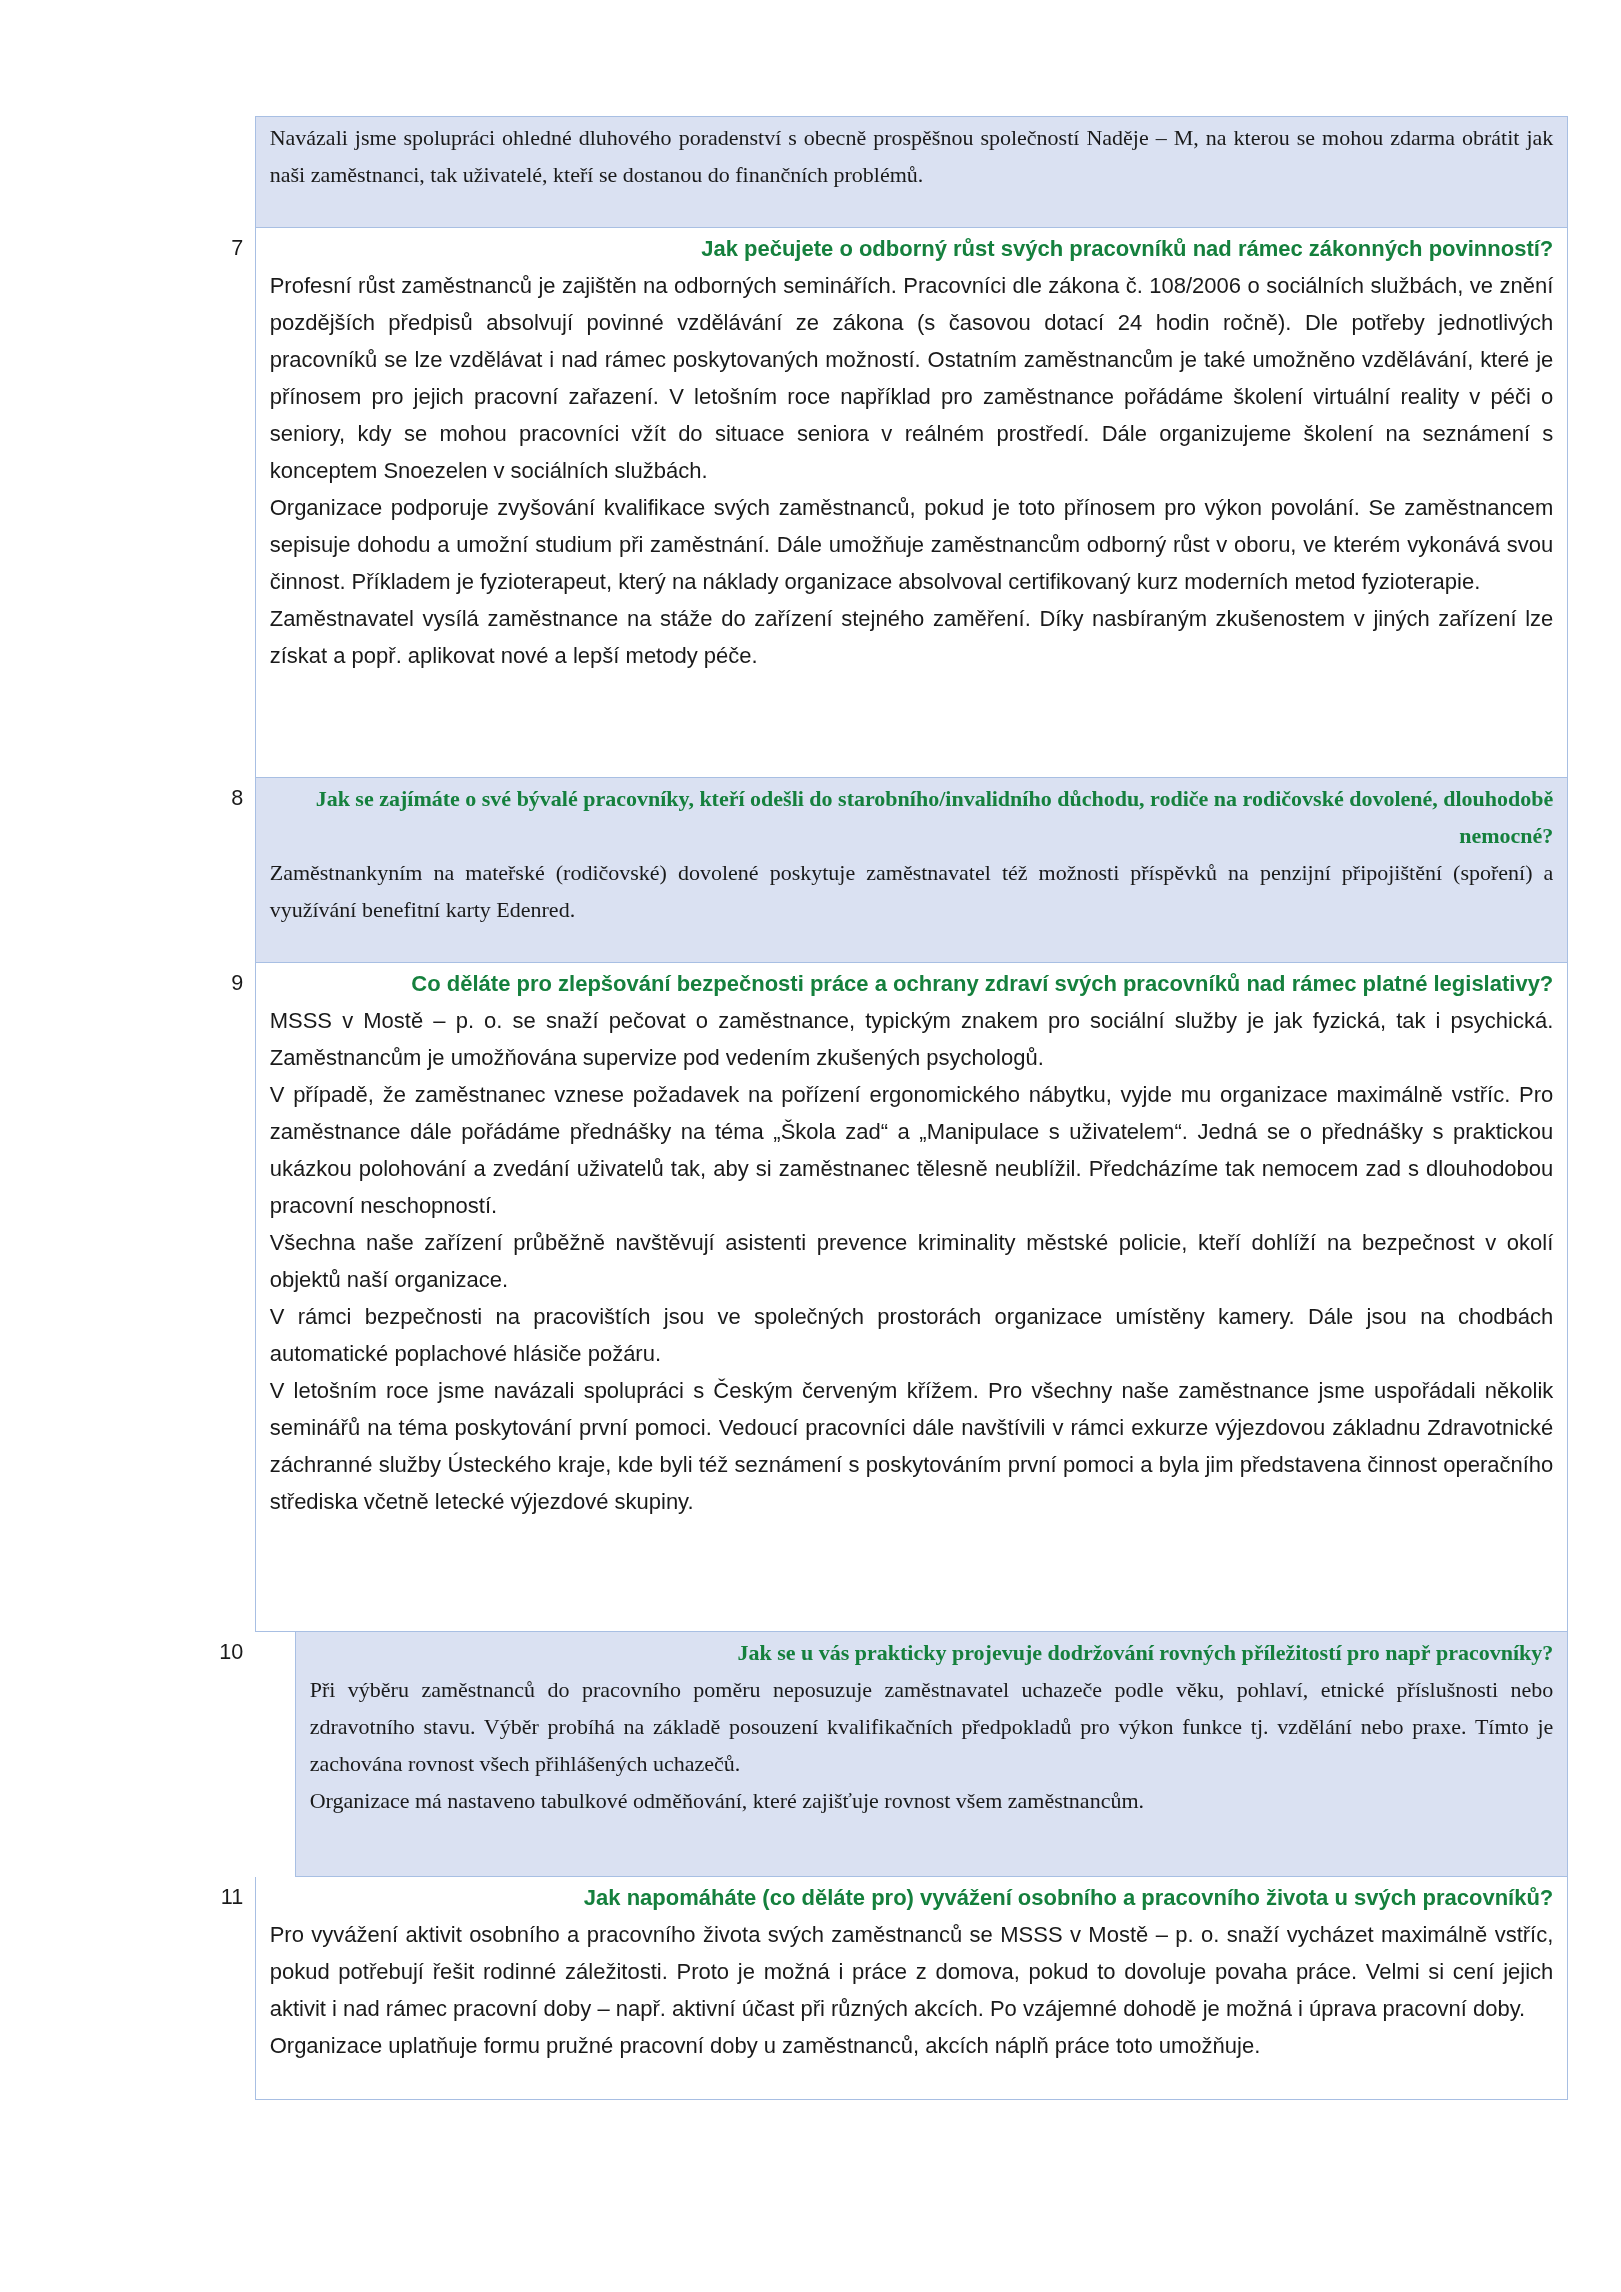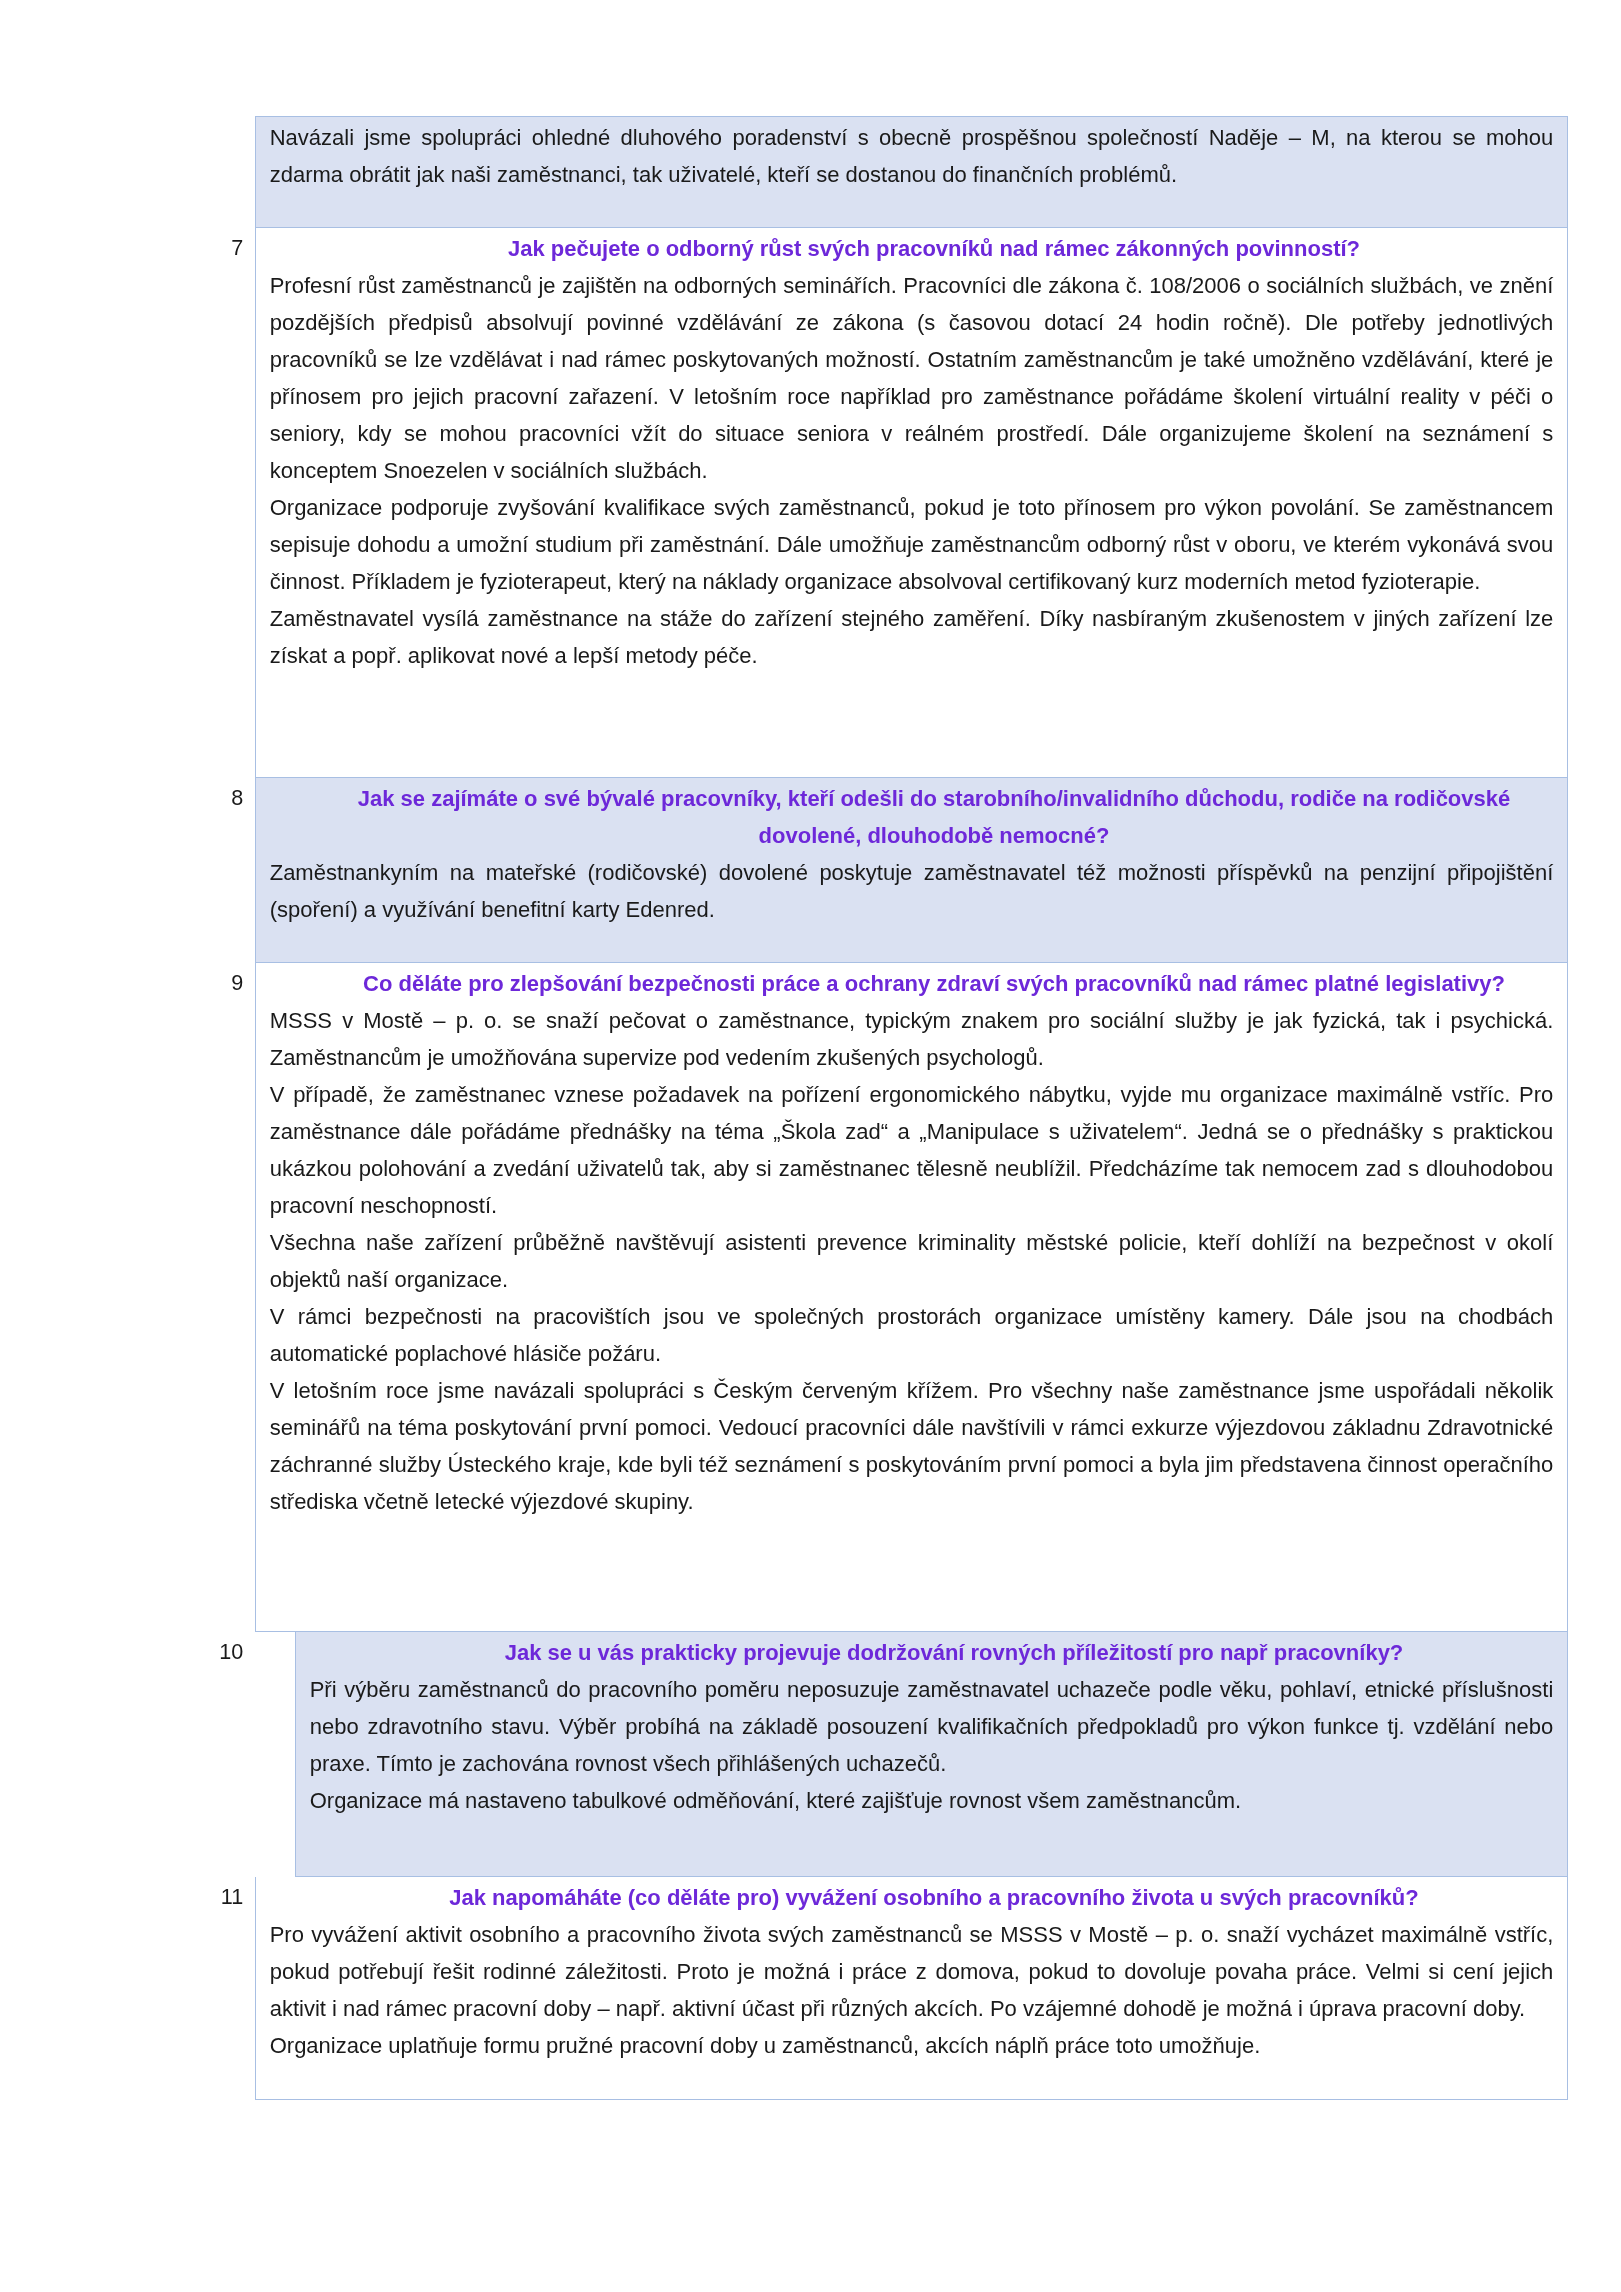--- a/index.html
+++ b/index.html
@@ -3,23 +3,23 @@
 <meta charset="utf-8">
 <style>
   html, body { margin: 0; padding: 0; background: #ffffff; }
   body { width: 1621px; height: 2293px; position: relative; font-family: "Liberation Sans", sans-serif; color: #1a1a1a; }
   .page { position: absolute; left: 0; top: 0; width: 1621px; height: 2293px; }
   .tbl { position: absolute; left: 196px; top: 116px; width: 1372px; }
   .row { display: flex; position: relative; }
   .num { width: 59px; flex: 0 0 59px; text-align: right; padding-right: 11.8px; box-sizing: border-box; font-size: 21.6px; line-height: 37px; padding-top: 1px; }
   .cell { flex: 1; border: 1.5px solid #a8bfe3; border-top: none; box-sizing: border-box; padding: 2px 13.7px 0 13.7px; font-size: 22px; line-height: 37px; text-align: justify; }
   .row.first .cell { border-top: 1.5px solid #a8bfe3; }
-  .row.shaded .cell { background: #dae1f2; }
+  .row.shaded .cell { background: #dae1f2; font-family: Liberation Serif, serif; }
   .row.shaded { }
-  .q { color: #6d28d9; font-weight: bold; text-align: center; margin-left: 45px; }
+  .q { color: #15803d; font-weight: bold; text-align: right; margin-left: 45px; }
   .p { margin: 0; }
   .r-top { height: 112px; }
   .r7 { height: 550px; }
   .r8 { height: 185px; }
   .r9 { height: 669px; }
   .r10 { height: 245px; gap: 40px; }
   .r11 { height: 223px; }
 </style>
 </head>
 <body>

